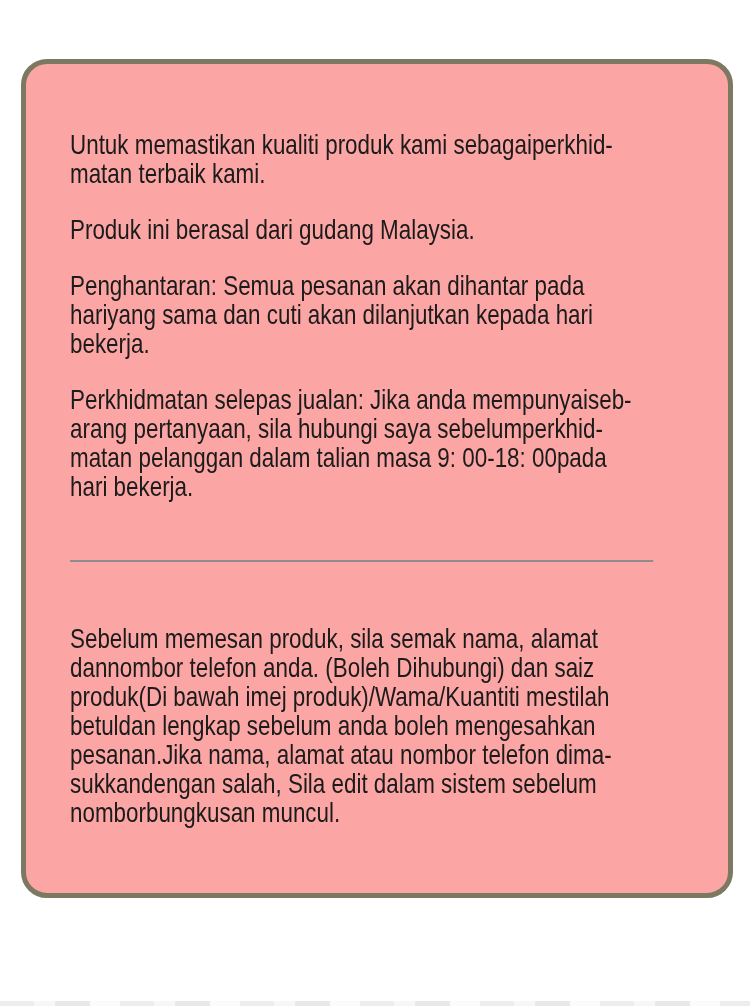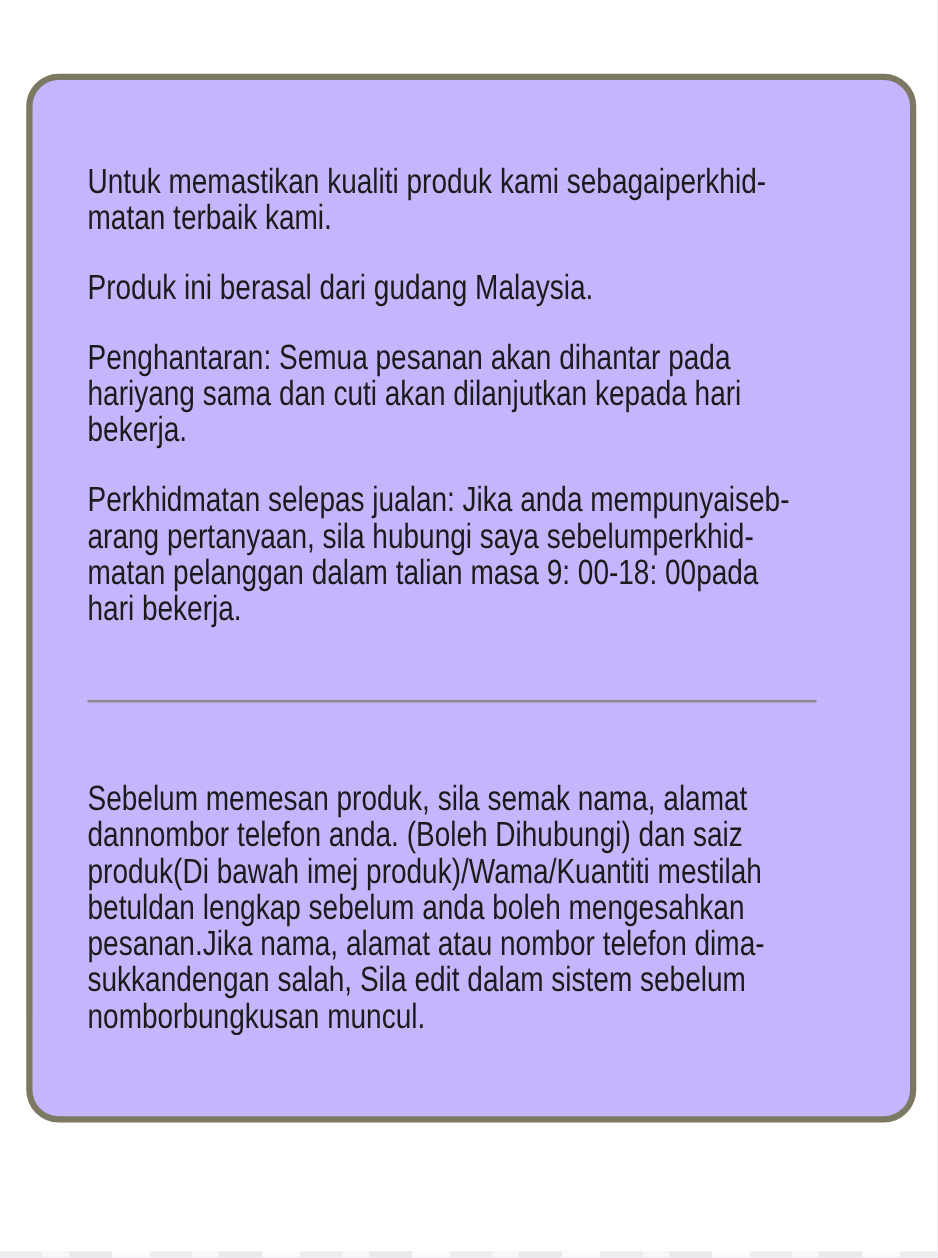--- a/index.html
+++ b/index.html
@@ -22,21 +22,21 @@
     overflow: hidden;
   }
   .notice-box {
     position: absolute;
     left: 21px;
     top: 59px;
     width: 712px;
     height: 839px;
     border: 5px solid var(--border-color, #7d7862);
     border-radius: 26px;
-    background: #c4b5fd;
+    background: #fca5a5;
     padding-left: 24px;
   }
   
   .content {
     position: absolute;
     left: 44px;
     top: 66px;
     width: 824px;
     transform: scaleX(0.8);
     transform-origin: 0 0;

